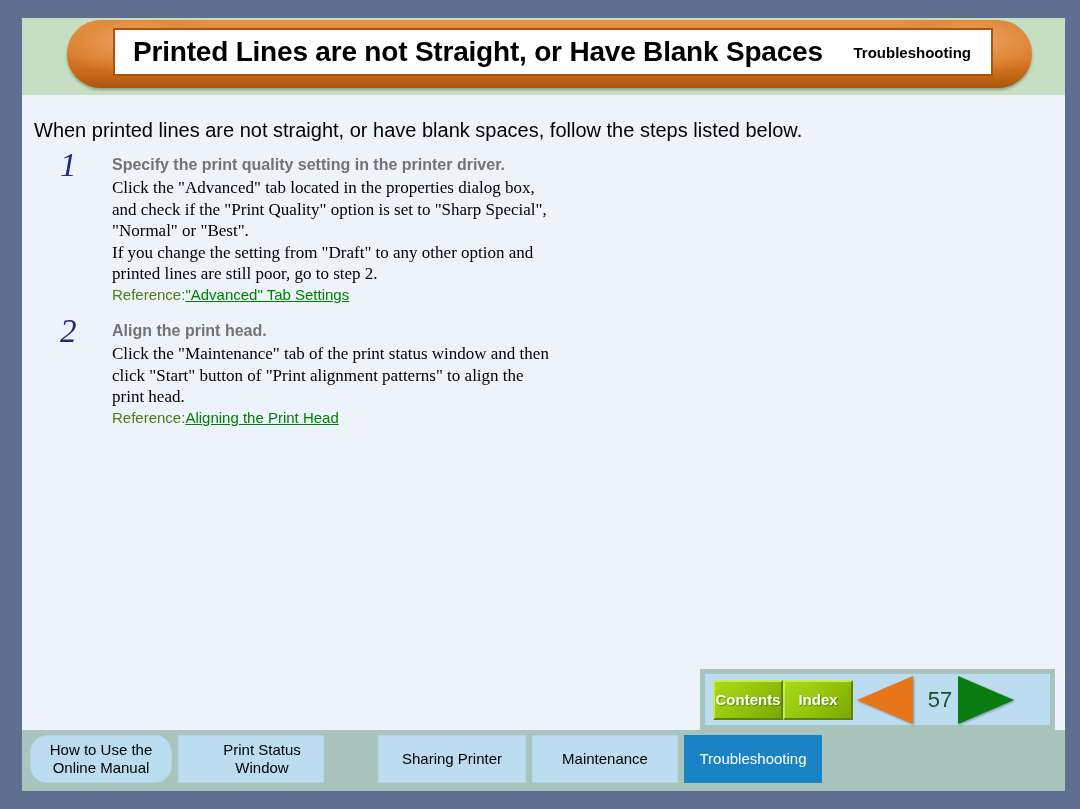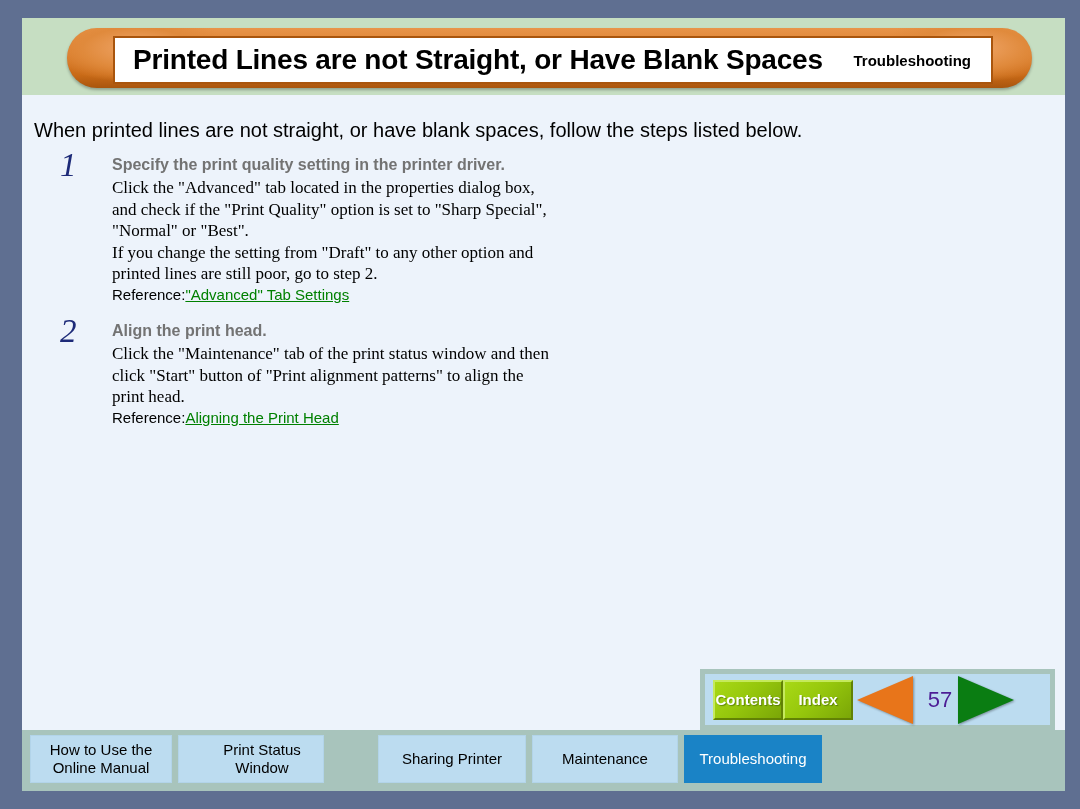--- a/index.html
+++ b/index.html
@@ -28,22 +28,22 @@
 
   
   #header-band {
     position: absolute;
     left: 0; top: 0;
     width: 1043px; height: 77px;
     background: #c6dec2;
   }
   #title-pill {
     position: absolute;
-    left: 45px; top: 10px;
-    width: 965px; height: 60px;
+    left: 45px; top: 2px;
+    width: 965px; height: 68px;
     border-radius: 34px;
     background: #d9772a;
     background-image:
       radial-gradient(ellipse 120px 46px at 70px 20px, #f0a669 0%, #e08a3c 45%, rgba(224,138,60,0) 75%),
       radial-gradient(ellipse 120px 46px at 905px 20px, #f0a669 0%, #e08a3c 45%, rgba(224,138,60,0) 75%),
       linear-gradient(to bottom, #e89449 0%, #dd7f2d 35%, #c96a17 78%, #a9550d 100%);
     box-shadow: 0 2px 3px rgba(0,0,0,0.28);
   }
   #title-plate {
     position: absolute;
@@ -111,21 +111,21 @@
     font-size: 17px;
     color: #000;
     line-height: 1.27;
     margin-top: 2px;
     max-width: 440px;
   }
   .ref-line { margin-top: 1px; font-size: 0; white-space: nowrap; }
   .ref-label {
     font-family: "Liberation Sans", sans-serif;
     font-size: 15px;
-    color: #000000;
+    color: #4d7c0f;
   }
   .ref-link {
     font-family: "Liberation Sans", sans-serif;
     font-size: 15px;
     color: #008000;
     text-decoration: underline;
     cursor: pointer;
   }
 
   
@@ -161,21 +161,21 @@
   #prev-arrow {
     width: 0; height: 0;
     border-top: 24px solid transparent;
     border-bottom: 24px solid transparent;
     border-right: 56px solid #e8751a;
     margin-left: 4px;
     cursor: pointer;
     filter: drop-shadow(1px 1px 1px rgba(0,0,0,0.35));
   }
   #page-number {
-    font-size: 22px; color: #4c1d95;
+    font-size: 22px; color: #14532d;
     margin: 0 3px 0 12px;
     min-width: 30px; text-align: center;
   }
   #next-arrow {
     width: 0; height: 0;
     border-top: 24px solid transparent;
     border-bottom: 24px solid transparent;
     border-left: 56px solid #0a7d12;
     cursor: pointer;
     filter: drop-shadow(1px 1px 1px rgba(0,0,0,0.35));
@@ -204,21 +204,21 @@
     line-height: 1.18;
     cursor: pointer;
     border: 1px solid #b2d4e9;
     padding: 0 4px;
   }
   .tab.active {
     background: #1a83c6;
     color: #ffffff;
     border-color: #1a83c6;
   }
-  .t0 { flex: 0 0 142px; }
+  .t0 { flex: 0 0 142px; border-radius: 17px; }
   .t1 { flex: 0 0 146px; }
   .t2 { flex: 0 0 148px; }
   .t3 { flex: 0 0 146px; padding-left: 26px; }
   .t4 { flex: 0 0 148px; margin-left: 48px; }
   .t5 { flex: 0 0 146px; }
   .t6 { flex: 0 0 138px; }
 </style>
 </head>
 <body>
 

